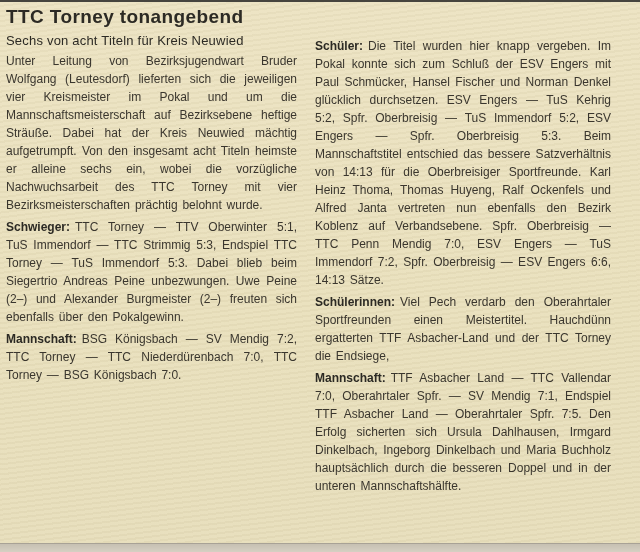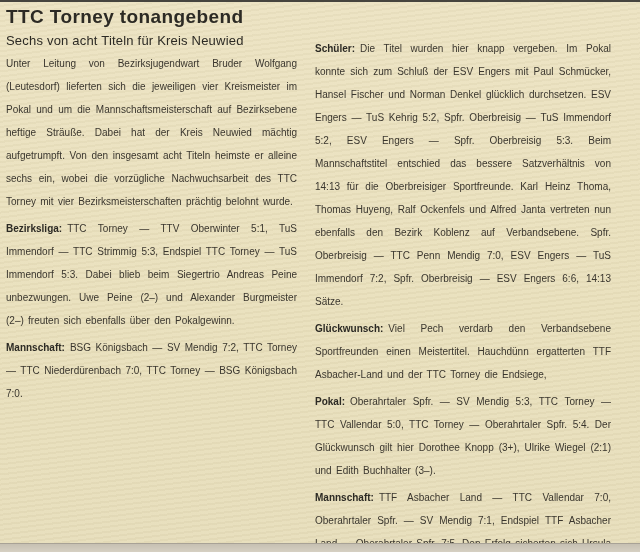--- a/index.html
+++ b/index.html
@@ -50,22 +50,22 @@
   h2.subtitle {
     margin: 0 0 3px 0;
     font-size: 13px;
     line-height: 16px;
     font-weight: normal;
     letter-spacing: 0.2px;
     color: var(--ink-dark, #2c2a24);
   }
   p.para {
     margin: 0 12px 4px 0;
-    font-size: 10px;
-    line-height: 23px;
+    font-size: 12px;
+    line-height: 18px;
     text-align: justify;
     word-spacing: 1.5px;
     color: var(--ink, #3a362e);
     hyphens: auto;
     -webkit-hyphens: auto;
   }
   p.para .lead {
     font-weight: bold;
     margin-right: 5px;
     color: var(--ink-dark, #2c2a24);
@@ -91,33 +91,32 @@
 
   <div class="columns">
 
     <div class="col col-left">
       <h1 class="title">TTC Torney tonangebend</h1>
       <h2 class="subtitle">Sechs von acht Titeln für Kreis Neuwied</h2>
 
       <p class="para"><span>Unter Leitung von Bezirksjugendwart Bruder Wolfgang (Leutesdorf) lieferten sich die jeweiligen vier Kreismeister im Pokal und um die Mannschaftsmeisterschaft auf Bezirksebene heftige Sträuße. Dabei hat der Kreis Neuwied mächtig aufgetrumpft. Von den insgesamt acht Titeln heimste er alleine sechs ein, wobei die vorzügliche Nachwuchsarbeit des TTC Torney mit vier Bezirksmeisterschaften prächtig belohnt wurde.</span></p>
 
 
-      <p class="para"><span class="lead">Bezirksliga:</span><span>TTC Torney — TTV Oberwinter 5:1, TuS Immendorf — TTC Strimmig 5:3, Endspiel TTC Torney — TuS Immendorf 5:3. Dabei blieb beim Siegertrio Andreas Peine unbezwungen. Uwe Peine (2–) und Alexander Burgmeister (2–) freuten sich ebenfalls über den Pokalgewinn.</span></p>
+      <p class="para"><span class="lead">Schwieger:</span><span>TTC Torney — TTV Oberwinter 5:1, TuS Immendorf — TTC Strimmig 5:3, Endspiel TTC Torney — TuS Immendorf 5:3. Dabei blieb beim Siegertrio Andreas Peine unbezwungen. Uwe Peine (2–) und Alexander Burgmeister (2–) freuten sich ebenfalls über den Pokalgewinn.</span></p>
 
 
 
       <p class="para"><span class="lead">Mannschaft:</span><span>BSG Königsbach — SV Mendig 7:2, TTC Torney — TTC Niederdürenbach 7:0, TTC Torney — BSG Königsbach 7:0.</span></p>
     </div>
 
     <div class="col col-right">
       <p class="para"><span class="lead">Schüler:</span><span>Die Titel wurden hier knapp vergeben. Im Pokal konnte sich zum Schluß der ESV Engers mit Paul Schmücker, Hansel Fischer und Norman Denkel glücklich durchsetzen. ESV Engers — TuS Kehrig 5:2, Spfr. Oberbreisig — TuS Immendorf 5:2, ESV Engers — Spfr. Oberbreisig 5:3. Beim Mannschaftstitel entschied das bessere Satzverhältnis von 14:13 für die Oberbreisiger Sportfreunde. Karl Heinz Thoma, Thomas Huyeng, Ralf Ockenfels und Alfred Janta vertreten nun ebenfalls den Bezirk Koblenz auf Verbandsebene. Spfr. Oberbreisig — TTC Penn Mendig 7:0, ESV Engers — TuS Immendorf 7:2, Spfr. Oberbreisig — ESV Engers 6:6, 14:13 Sätze.</span></p>
 
-      <p class="para"><span class="lead">Glückwunsch:</span><span>Viel Pech verdarb den Verbandsebene Sportfreunden einen Meistertitel. Hauchdünn ergatterten TTF Asbacher-Land und der TTC Torney die Endsiege,</span></p>
+      <p class="para"><span class="lead">Schülerinnen:</span><span>Viel Pech verdarb den Oberahrtaler Sportfreunden einen Meistertitel. Hauchdünn ergatterten TTF Asbacher-Land und der TTC Torney die Endsiege,</span></p>
 
-      <p class="para"><span class="lead">Pokal:</span><span>Oberahrtaler Spfr. — SV Mendig 5:3, TTC Torney — TTC Vallendar 5:0, TTC Torney — Oberahrtaler Spfr. 5:4. Der Glückwunsch gilt hier Dorothee Knopp (3+), Ulrike Wiegel (2:1) und Edith Buchhalter (3–).</span></p>
 
       <p class="para"><span class="lead">Mannschaft:</span><span>TTF Asbacher Land — TTC Vallendar 7:0, Oberahrtaler Spfr. — SV Mendig 7:1, Endspiel TTF Asbacher Land — Oberahrtaler Spfr. 7:5. Den Erfolg sicherten sich Ursula Dahlhausen, Irmgard Dinkelbach, Ingeborg Dinkelbach und Maria Buchholz hauptsächlich durch die besseren Doppel und in der unteren Mannschaftshälfte.</span></p>
     </div>
 
   </div>
 
   <div class="bottom-edge"></div>
 </div>
 
 </body></html>

